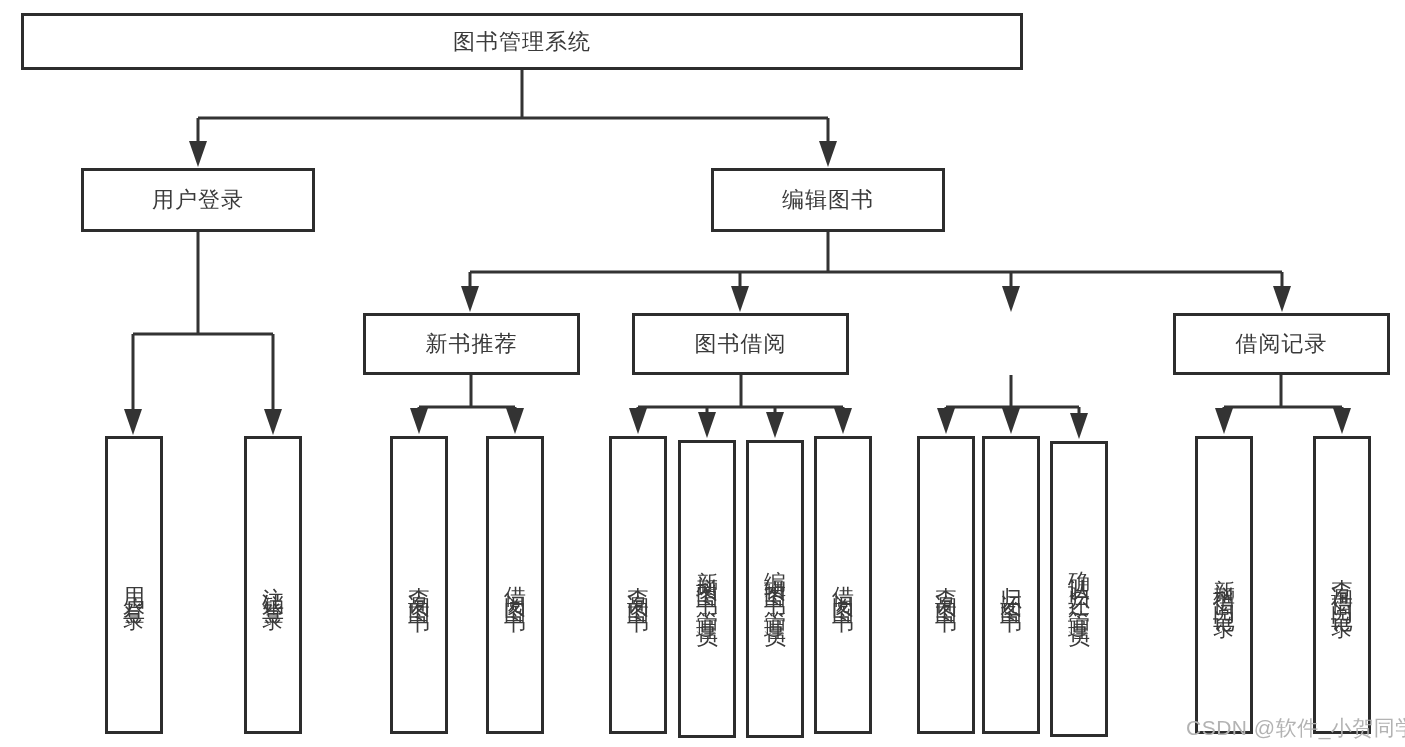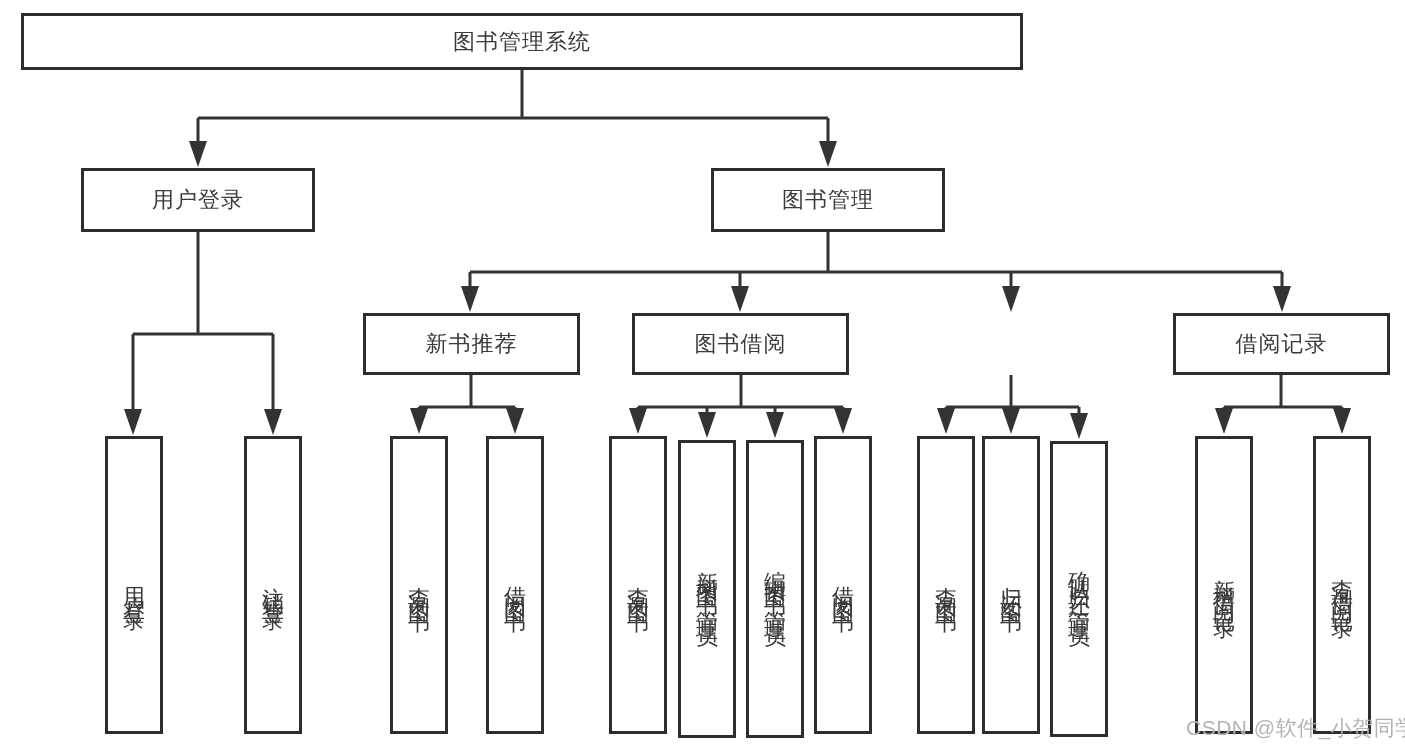--- a/index.html
+++ b/index.html
@@ -91,21 +91,21 @@
   </svg>
 
   <div class="node hbox" style="left:21px;top:13px;width:1002px;height:57px">
     <span>图书管理系统</span>
   </div>
 
   <div class="node hbox" style="left:81px;top:168px;width:234px;height:64px">
     <span>用户登录</span>
   </div>
   <div class="node hbox" style="left:711px;top:168px;width:234px;height:64px">
-    <span>图书管理</span>
+    <span>编辑图书</span>
   </div>
 
   <div class="node hbox" style="left:363px;top:313px;width:217px;height:62px">
     <span>新书推荐</span>
   </div>
   <div class="node hbox" style="left:632px;top:313px;width:217px;height:62px">
     <span>图书借阅</span>
   </div>
   <div class="node hbox" style="left:1173px;top:313px;width:217px;height:62px">
     <span>借阅记录</span>

